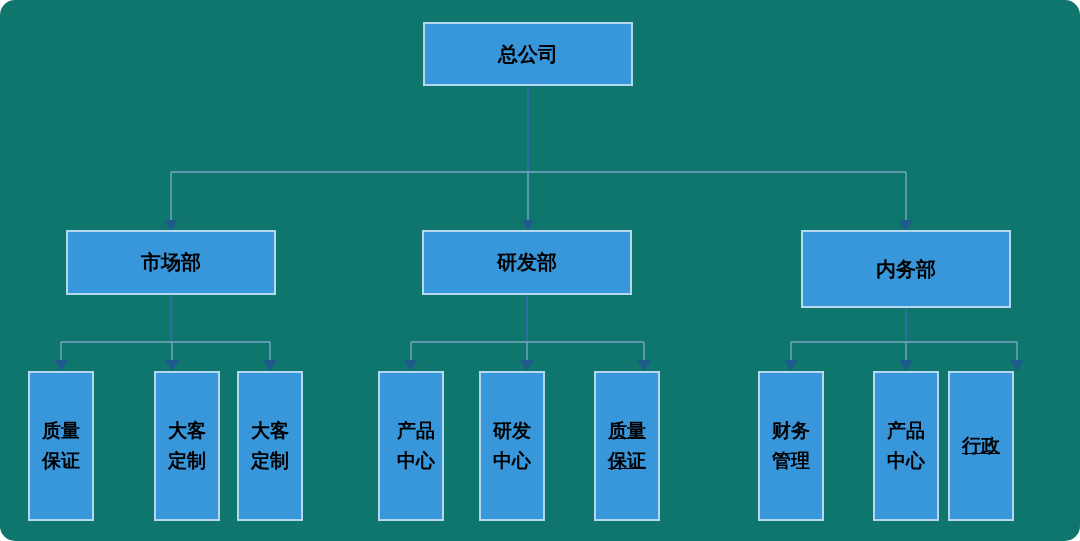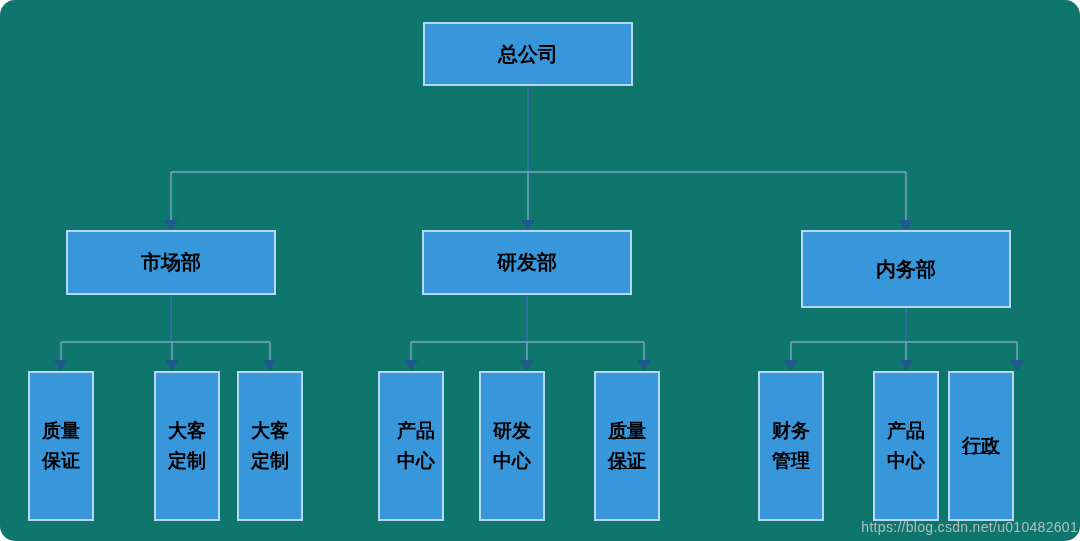--- a/index.html
+++ b/index.html
@@ -109,14 +109,13 @@
   <div class="node leaf p0c2">大客定制</div>
 
   <div class="node leaf p1c0">产品中心</div>
   <div class="node leaf p1c1">研发中心</div>
   <div class="node leaf p1c2">质量保证</div>
 
   <div class="node leaf p2c0">财务管理</div>
   <div class="node leaf p2c1">产品中心</div>
   <div class="node leaf p2c2">行政</div>
 
-  <div class="watermark">https://blog.csdn.net/u010482601</div>
 </div>
 
 </body></html>

